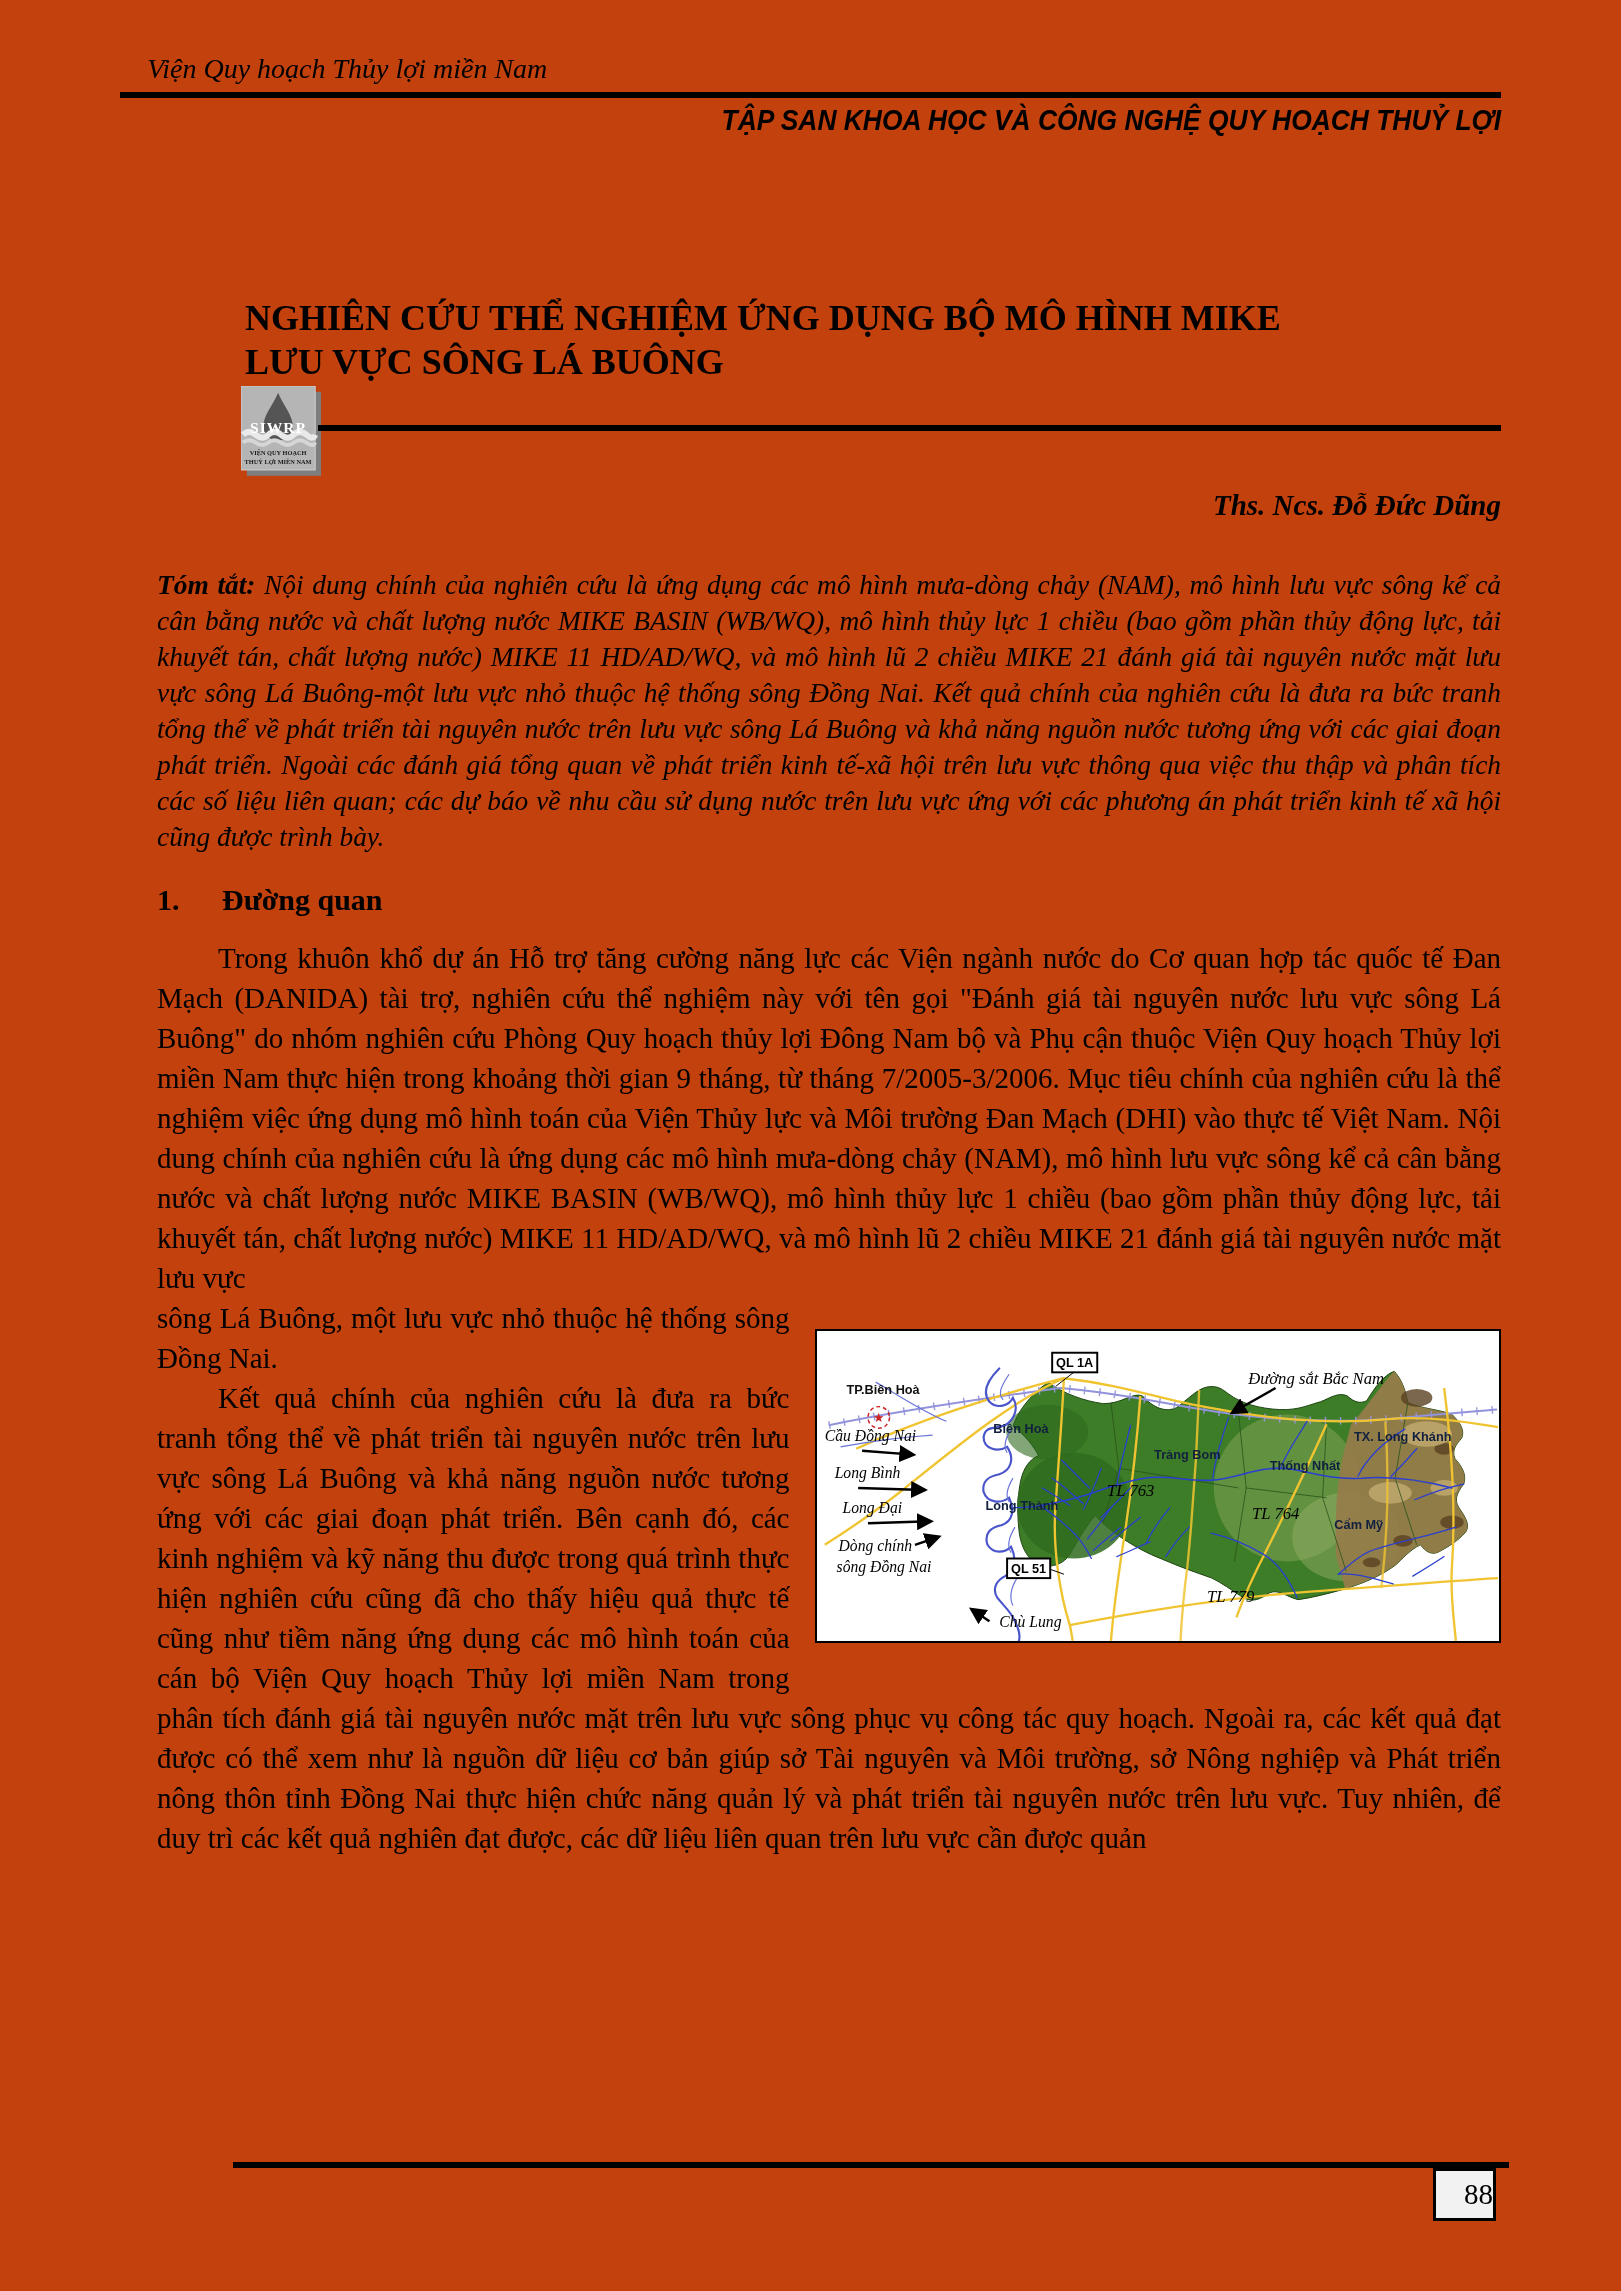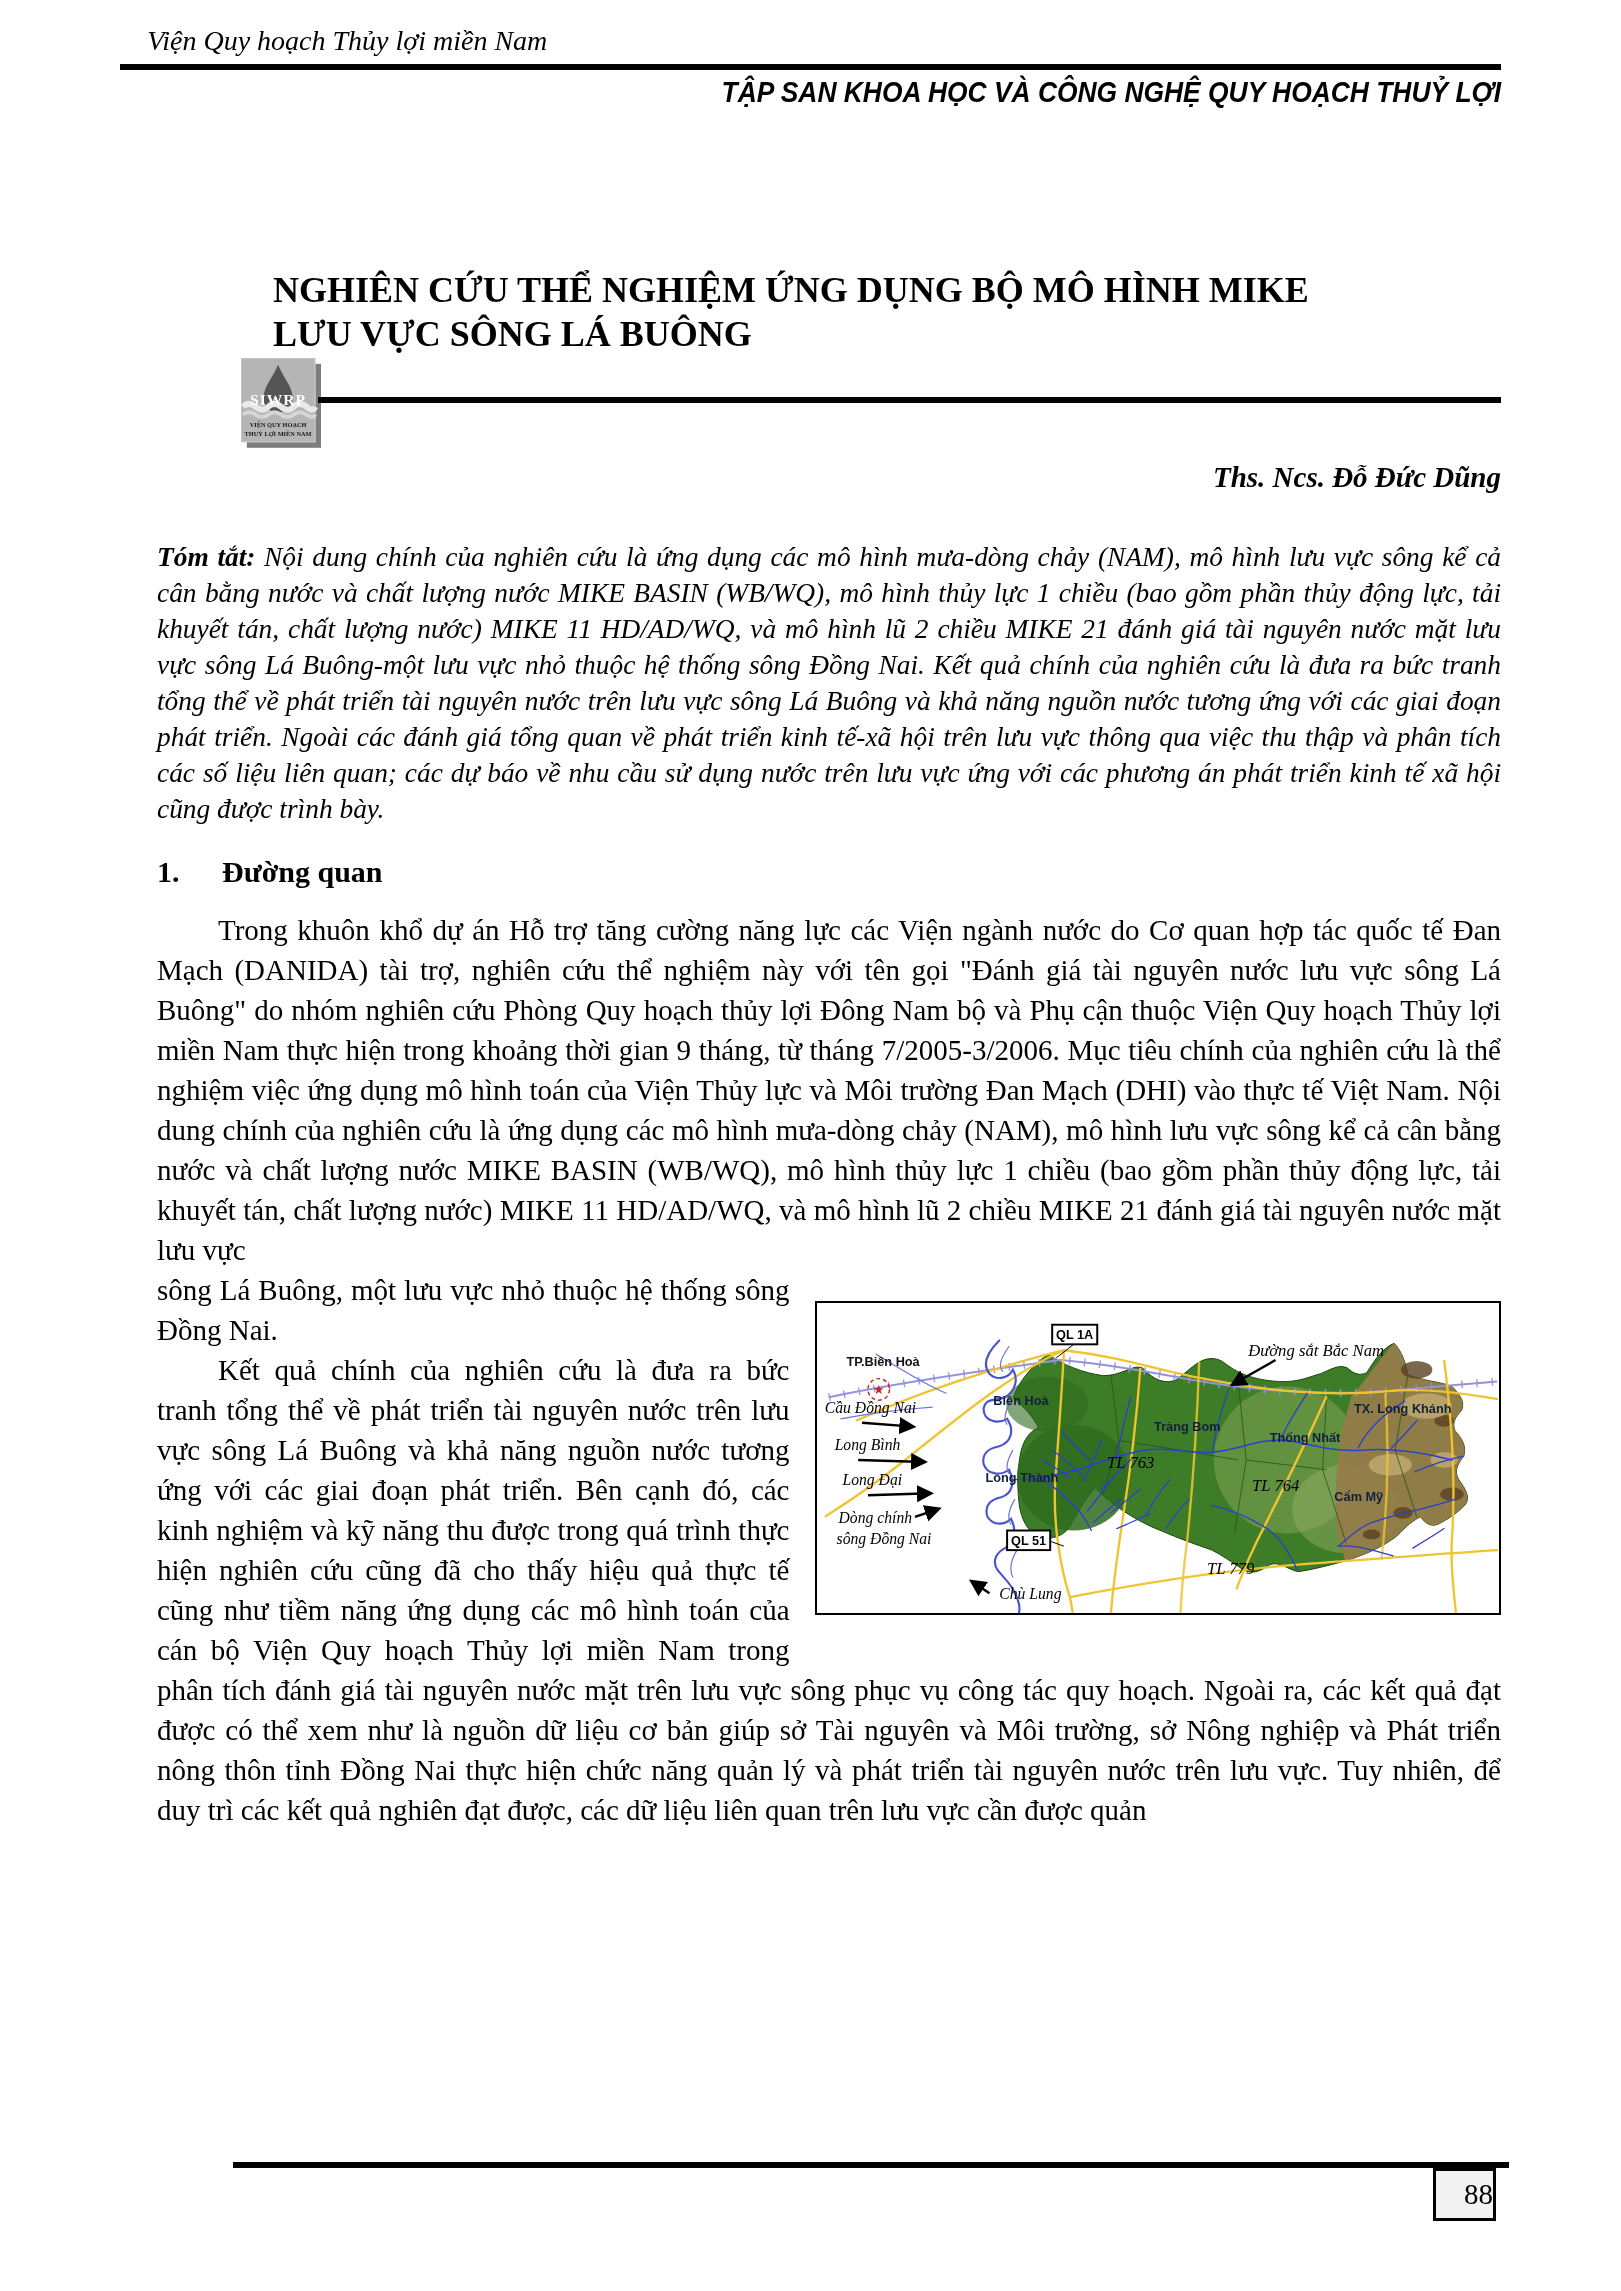--- a/index.html
+++ b/index.html
@@ -1,34 +1,34 @@
 <!DOCTYPE html>
 <html><head>
 <meta charset="utf-8">
 <style>
   html,body { margin:0; padding:0; background:#888; }
   .page {
     position:relative; width:1621px; height:2292px; margin:0 auto;
-    background:#ffffff; color:#000; box-sizing:border-box;
-    padding:23px 120px 0 157px;
+    background:#c2410c; color:#000; box-sizing:border-box;
+    padding:51px 120px 0 157px;
     font-family:"Liberation Serif", serif;
     overflow:hidden;
   }
   
   .org-name { font-style:italic; font-size:28px; line-height:35px; margin-left:-9.8px; }
   .header-rule { height:5.9px; background:#000; margin-left:-37px; margin-top:5.9px; }
   .journal-title {
     margin-top:3.9px; text-align:right; white-space:nowrap;
     font-family:"Liberation Sans", sans-serif; font-weight:bold; font-style:italic;
     font-size:30px; line-height:35px;
     transform:scaleX(.88); transform-origin:100% 50%;
   }
   
   .title-area { position:relative; margin-top:159px; height:180px; }
-  .main-title { margin-left:116px; font-weight:bold; font-size:36px; line-height:44px; white-space:nowrap; }
+  .main-title { margin-left:88px; font-weight:bold; font-size:36px; line-height:44px; white-space:nowrap; }
   .title-rule { position:absolute; left:161px; right:0; top:129px; height:5.9px; background:#000; }
   .logo { position:absolute; left:84px; top:90px; width:82px; height:92px; }
   
   .byline { margin-top:13.7px; text-align:right; line-height:33px; }
   .author { font-weight:bold; font-style:italic; font-size:29px; }
   .role   { font-style:italic; font-size:29px; }
   
   .abstract { margin-top:45px; font-style:italic; font-size:27.4px; line-height:36px; text-align:justify; }
   .abstract .abs-label { font-weight:bold; }
   

